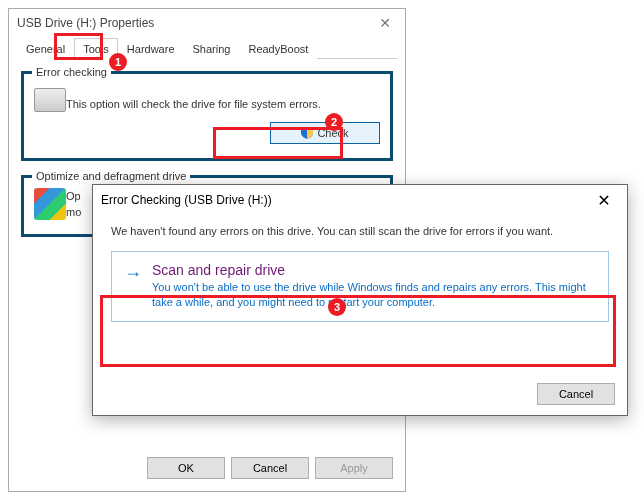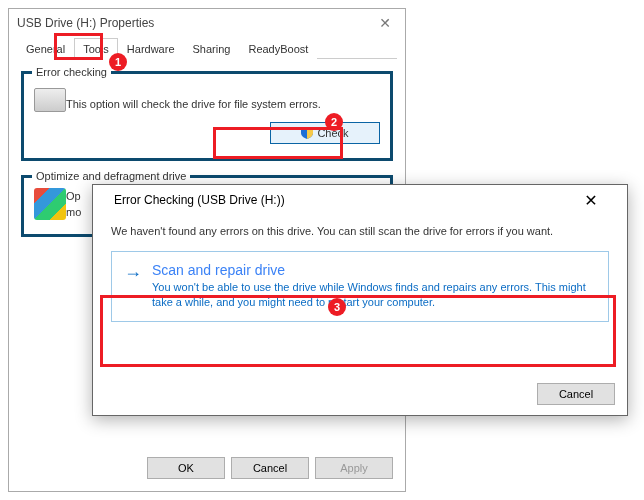--- a/index.html
+++ b/index.html
@@ -31,30 +31,30 @@
 .btn-row { position: absolute; bottom: 12px; right: 12px; display: flex; gap: 6px; }
 .win-btn { width: 78px; height: 22px; border: 1px solid #adadad; background: #e1e1e1; font-size: 11px; display: flex; align-items: center; justify-content: center; cursor: default; text-align: center; }
 .win-btn.disabled { color: #999; }
 
 
 .ann-red { border: 3px solid #ed1c24; position: absolute; pointer-events: none; }
 .ann-badge { position: absolute; width: 18px; height: 18px; border-radius: 50%; background: #ed1c24; color: #fff; font-size: 11px; font-weight: bold; display: flex; align-items: center; justify-content: center; pointer-events: none; }
 
 
 .dlg { position: absolute; left: 92px; top: 184px; width: 536px; height: 232px; background: #fff; border: 1px solid #666; box-shadow: 0 4px 16px rgba(0,0,0,.3); }
-.dlg-title { height: 30px; display: flex; align-items: center; padding: 0 21px; font-size: 12px; gap: 28px; }
+.dlg-title { height: 30px; display: flex; align-items: center; padding: 0 8px; font-size: 12px; gap: 28px; }
 .dlg-title .t { flex: 1; }
 .dlg-close { width: 30px; text-align: center; font-size: 16px; cursor: default; }
 .dlg-body { padding: 10px 18px; }
 .dlg-head { color: #0b3e91; font-size: 16px; margin-bottom: 10px; }
 .dlg-sub { font-size: 11px; color: #333; margin-bottom: 14px; }
 
 .scan-box { border: 1px solid #9ec9e8; padding: 10px 12px; display: flex; gap: 10px; cursor: default; }
 .arrow { color: #0b6cc4; font-size: 18px; line-height: 1; }
-.scan-title { color: #3b82f6; font-size: 14px; margin-bottom: 2px; }
+.scan-title { color: #701a75; font-size: 14px; margin-bottom: 2px; }
 .scan-desc { color: #0b6cc4; font-size: 11px; line-height: 1.4; }
 
 .dlg-btns { position: absolute; bottom: 10px; right: 12px; }
 </style>
 </head>
 <body>
 
 <div class="prop-win">
   <div class="title-bar">
     <span class="title">USB Drive (H:) Properties</span>

